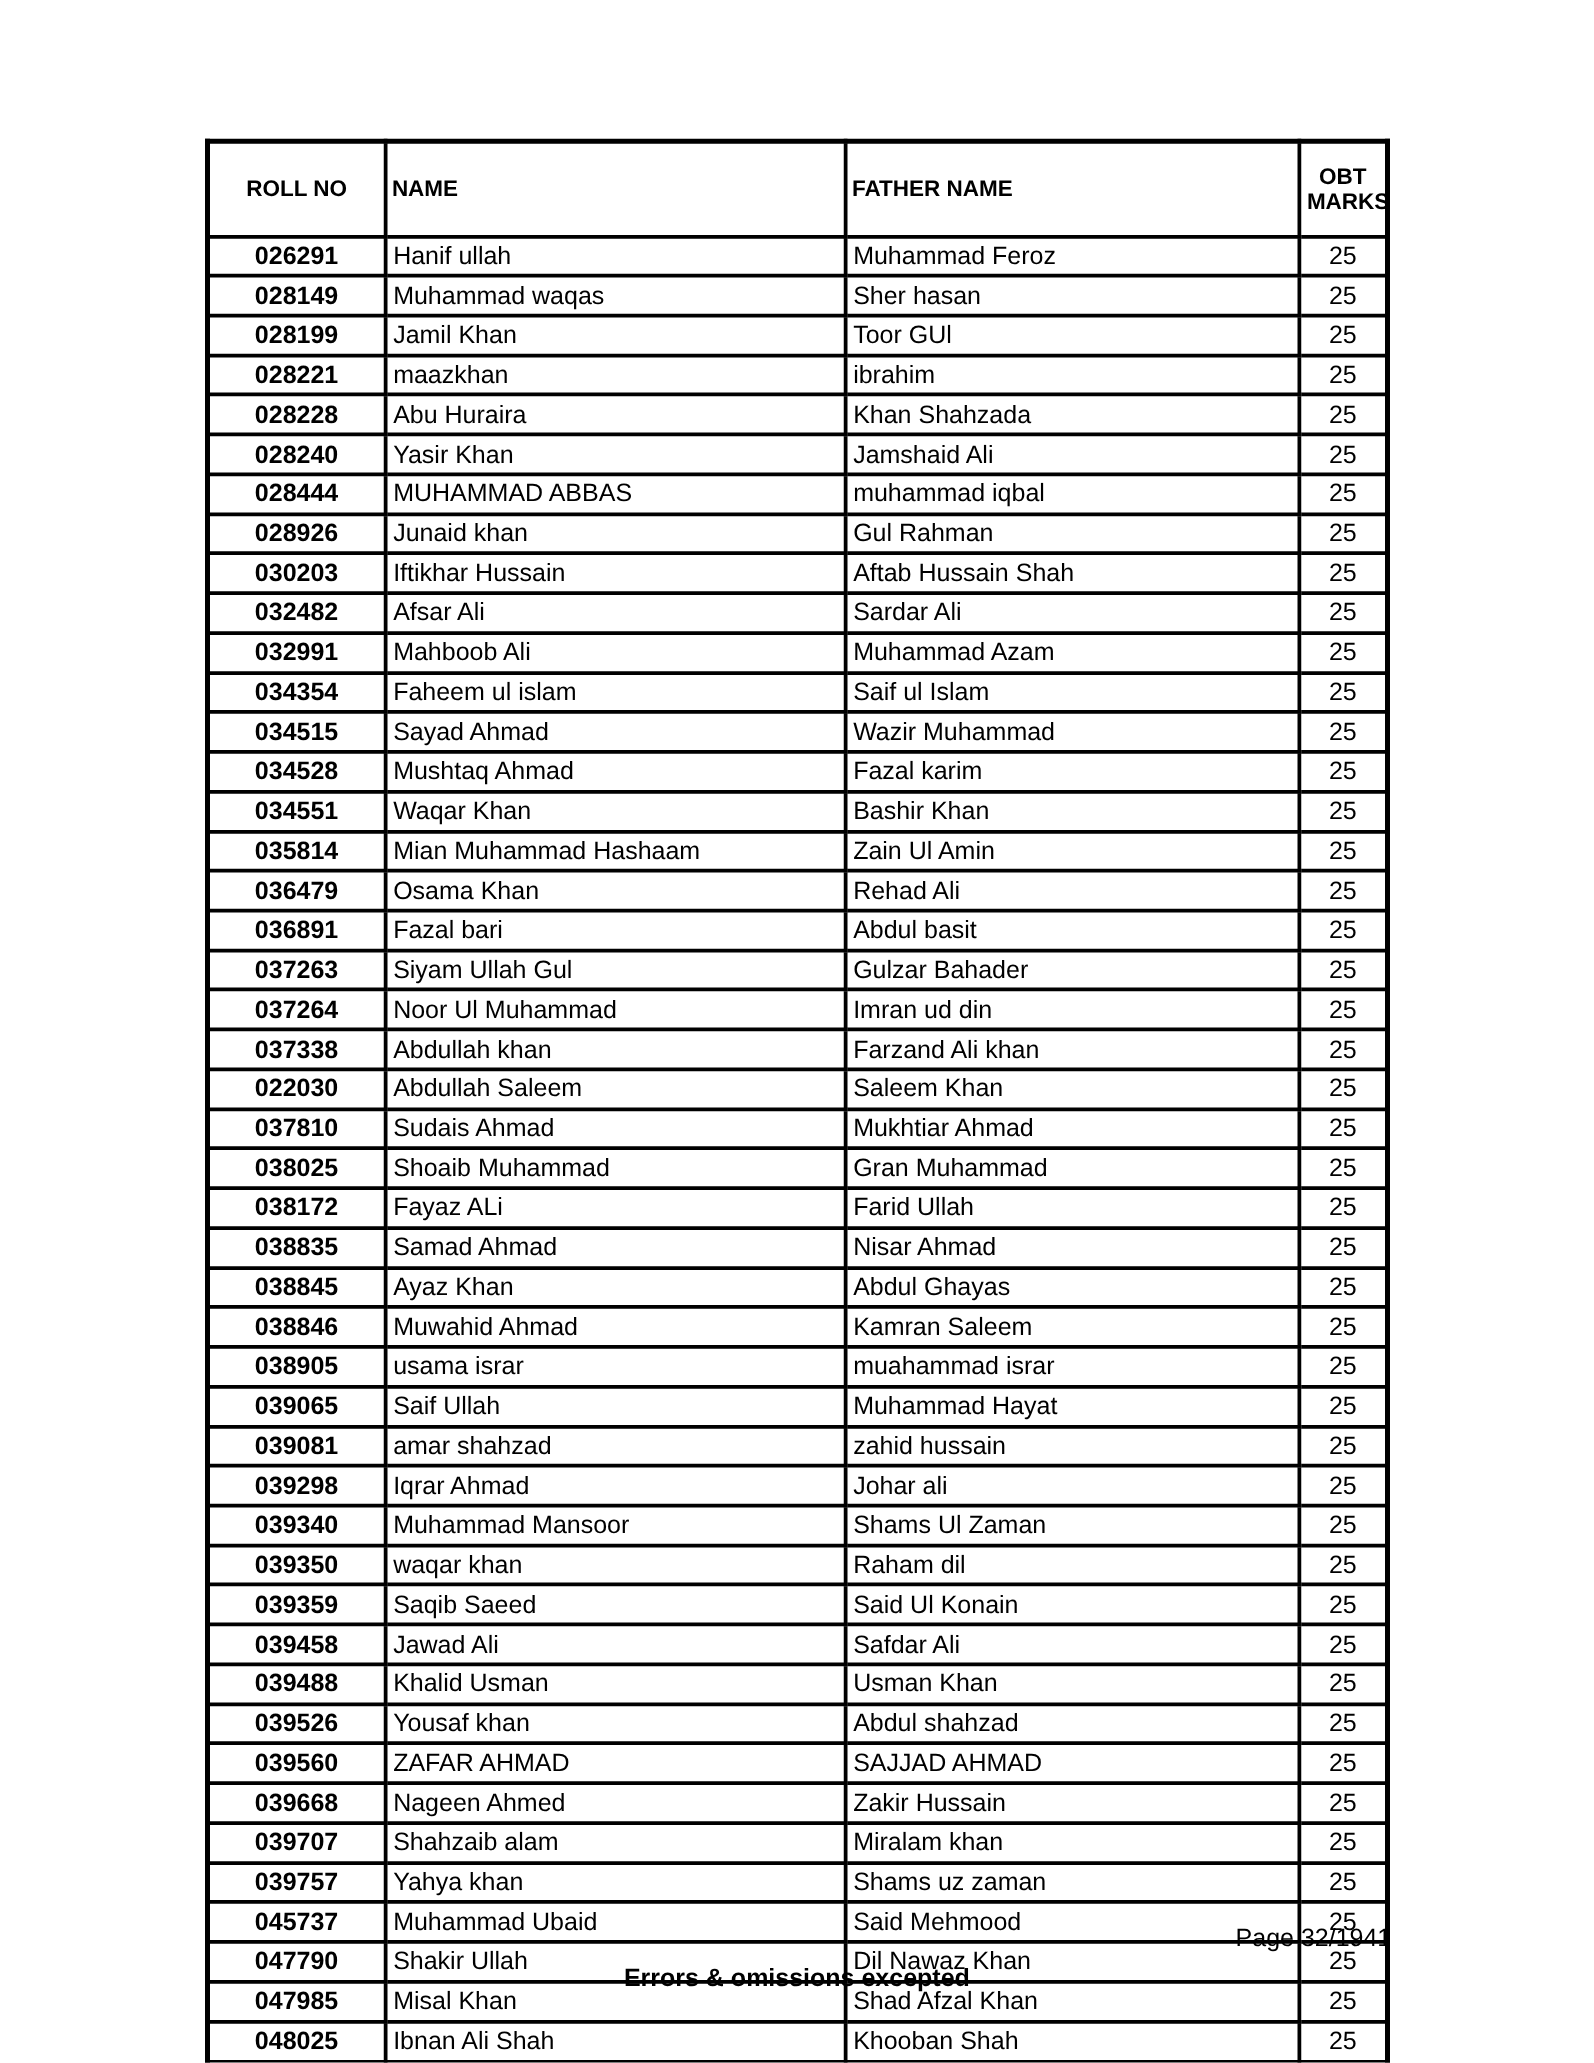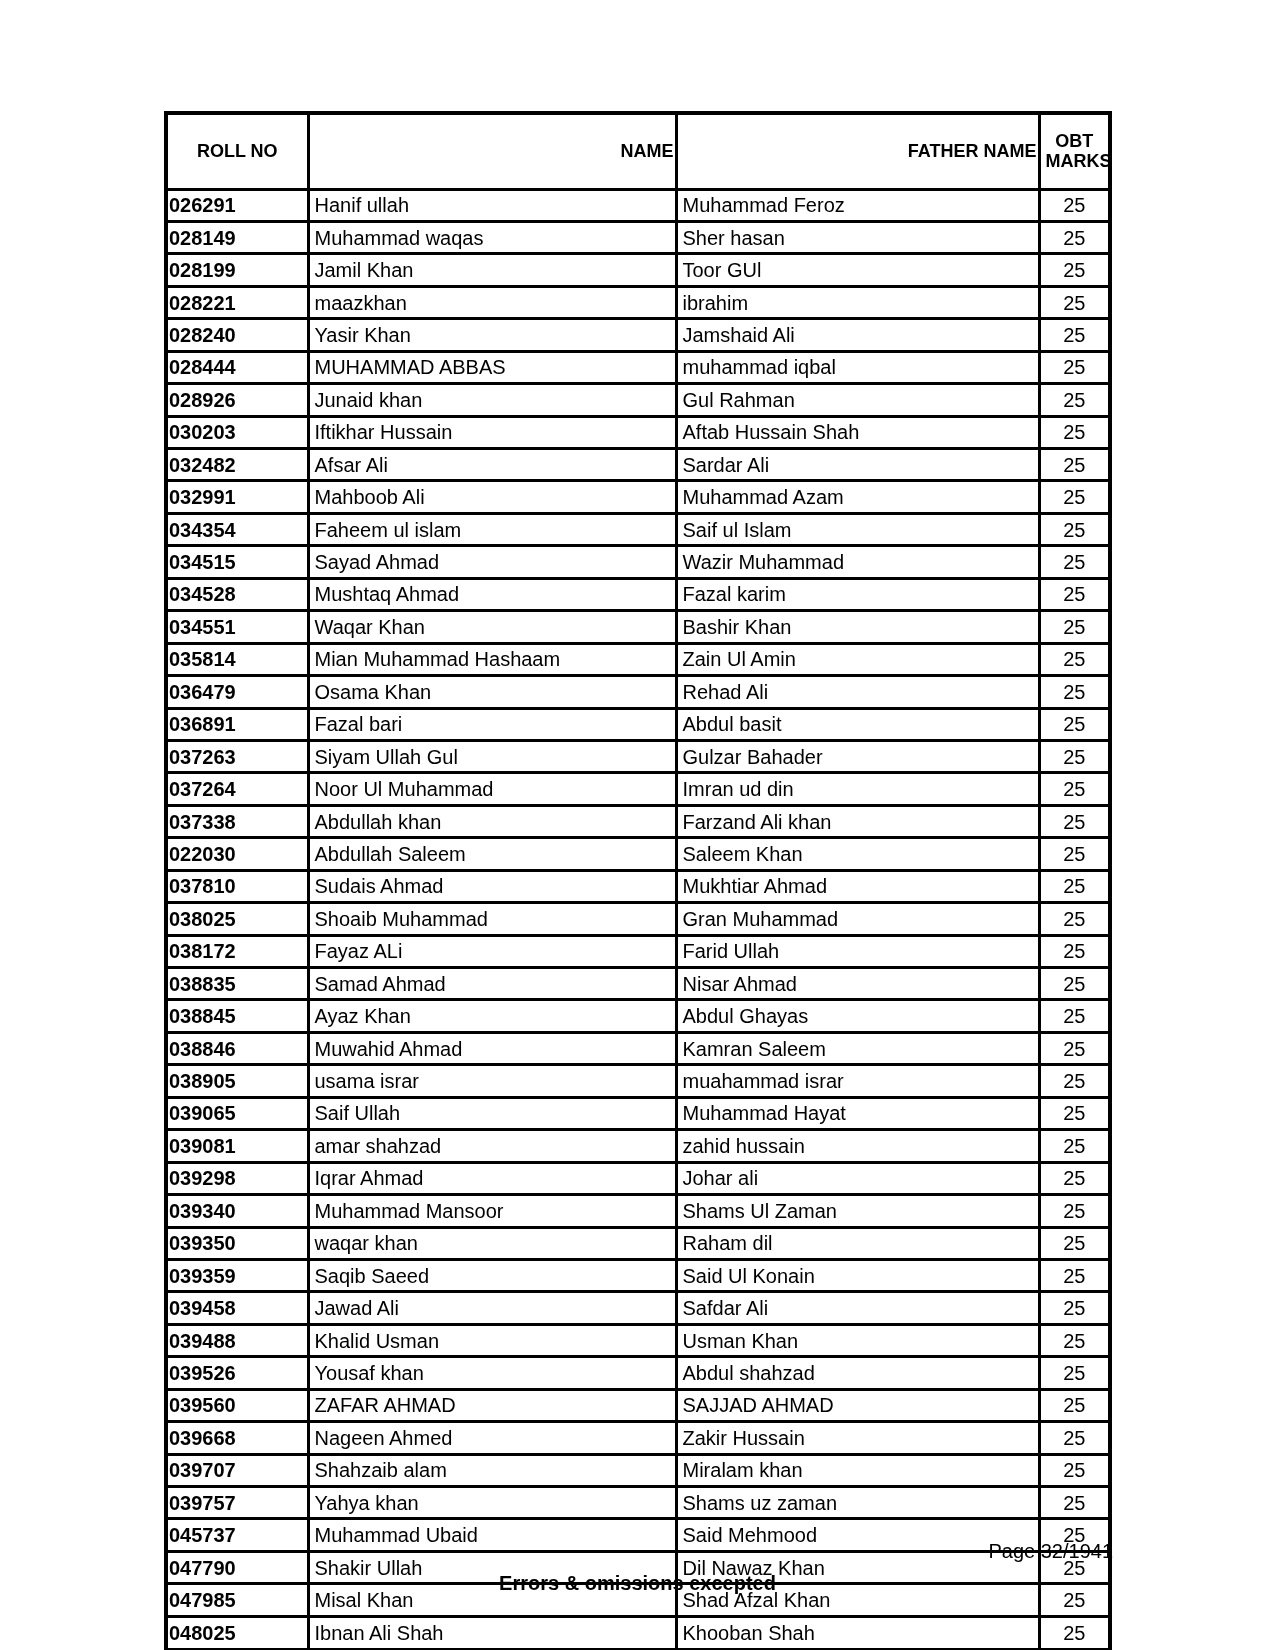--- a/index.html
+++ b/index.html
@@ -38,31 +38,31 @@
   .results-table th {
     font-size: 18px;
     font-weight: bold;
     line-height: 1.15;
   }
   col.col-roll   { width: 142px; }
   col.col-name   { width: 368px; }
   col.col-father { width: 363px; }
   col.col-marks  { width: 71px;  }
   th.h-roll  { text-align: center; }
-  th.h-name, th.h-father { text-align: right; padding-left: 4px; }
+  th.h-name, th.h-father { text-align: left; padding-left: 4px; }
   th.h-marks { text-align: center; padding: 0 5px; }
   .results-table td {
     font-size: 20px;
     line-height: 1.0;
     padding-top: 0;
     padding-bottom: 0;
   }
   td.c-roll {
     font-weight: bold;
-    text-align: left;
+    text-align: center;
   }
   td.c-name, td.c-father {
     text-align: left;
     padding-left: 5px;
   }
   td.c-marks {
     text-align: center;
   }
   .footer-note {
     position: absolute;
@@ -118,20 +118,26 @@
         <td class="c-father">Toor GUl</td>
         <td class="c-marks">25</td>
       </tr>
       <tr>
         <td class="c-roll">028221</td>
         <td class="c-name">maazkhan</td>
         <td class="c-father">ibrahim</td>
         <td class="c-marks">25</td>
       </tr>
       <tr>
+        <td class="c-roll">028228</td>
+        <td class="c-name">Abu Huraira</td>
+        <td class="c-father">Khan Shahzada</td>
+        <td class="c-marks">25</td>
+      </tr>
+      <tr>
         <td class="c-roll">028240</td>
         <td class="c-name">Yasir Khan</td>
         <td class="c-father">Jamshaid Ali</td>
         <td class="c-marks">25</td>
       </tr>
       <tr>
         <td class="c-roll">028444</td>
         <td class="c-name">MUHAMMAD ABBAS</td>
         <td class="c-father">muhammad iqbal</td>
         <td class="c-marks">25</td>

